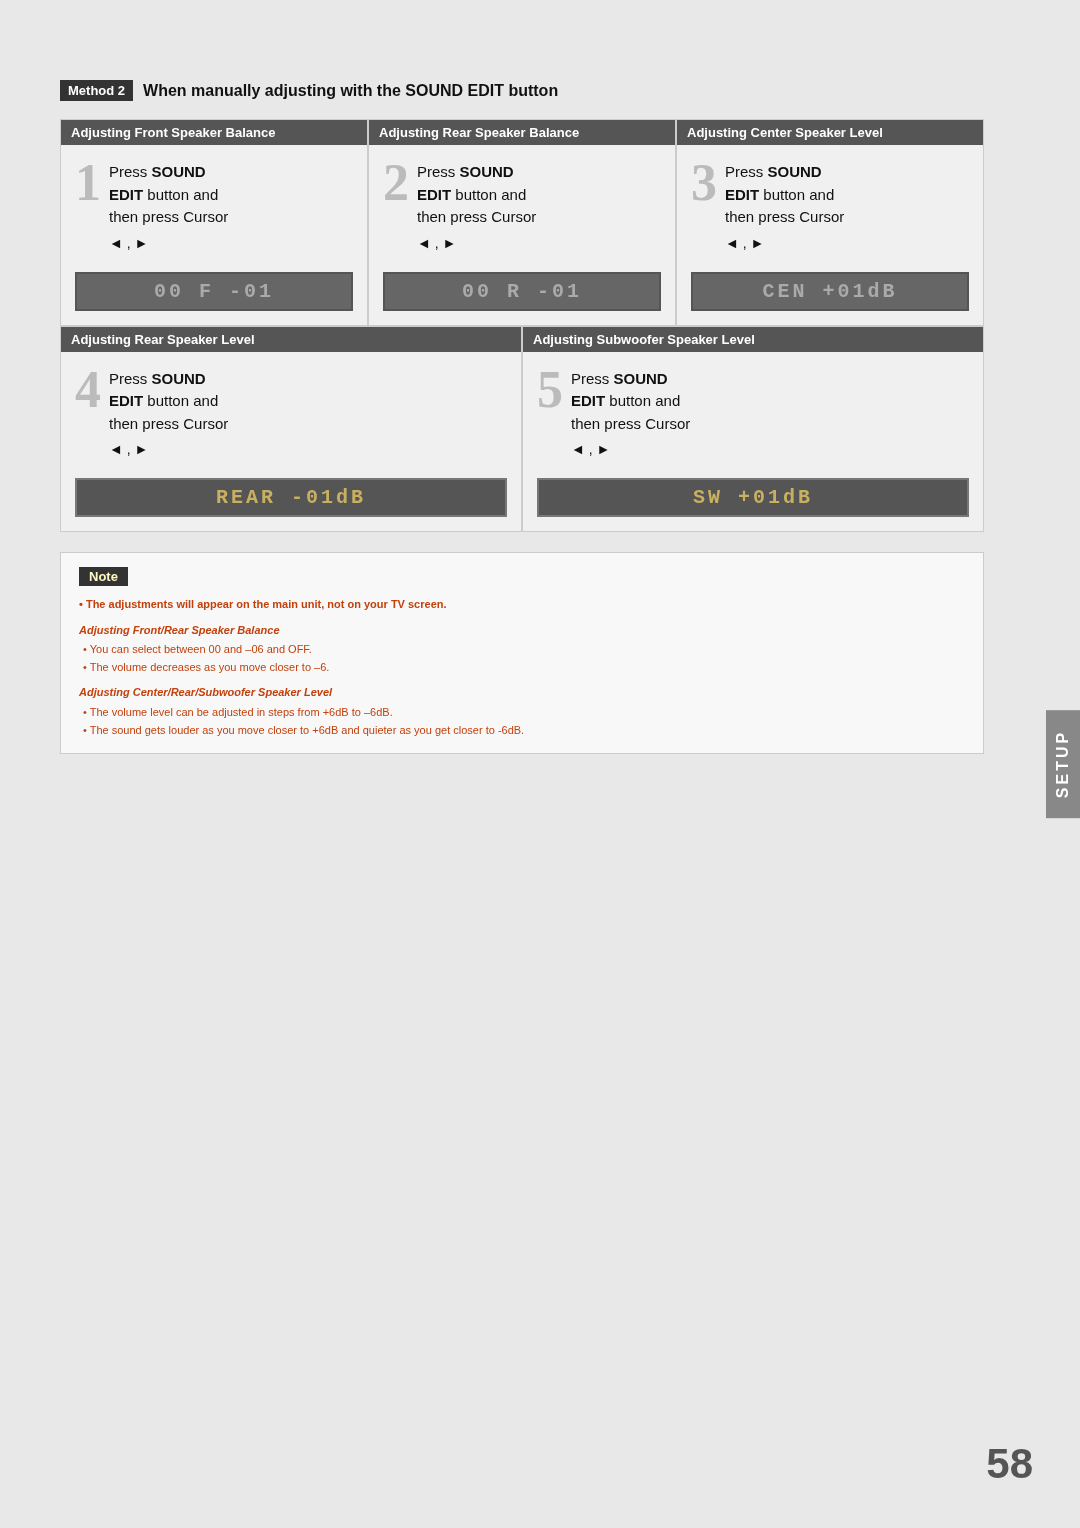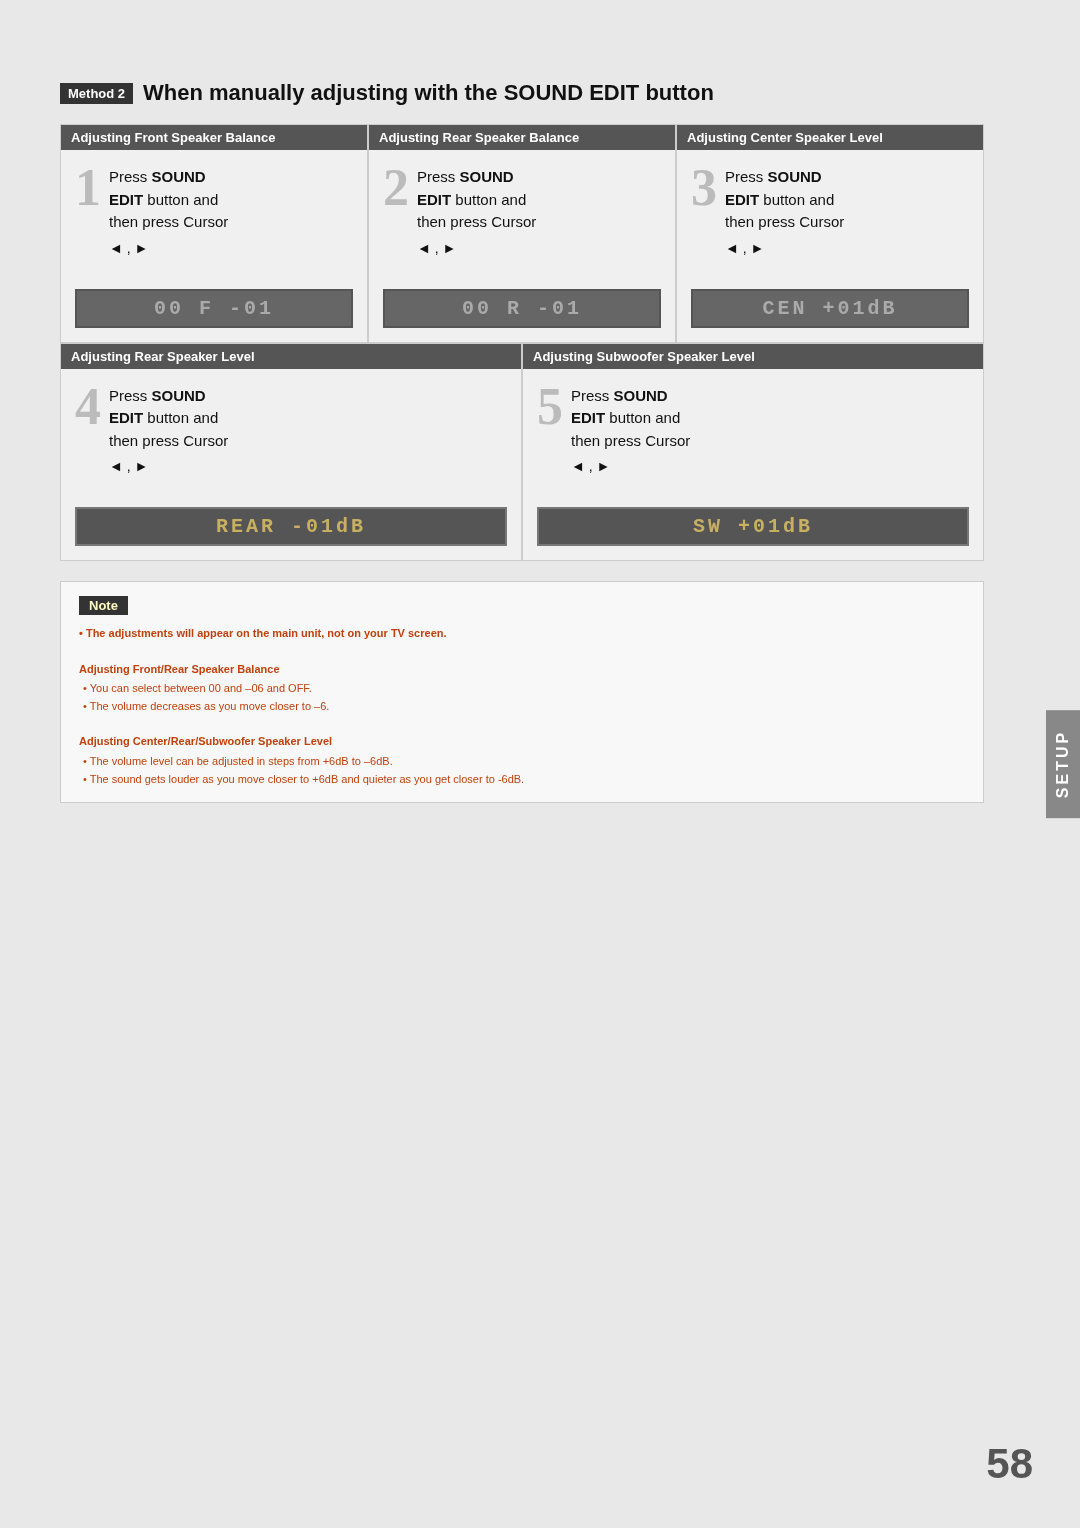--- a/index.html
+++ b/index.html
@@ -30,21 +30,21 @@
       background: #333;
       color: #fff;
       font-size: 13px;
       font-weight: bold;
       padding: 3px 8px;
       margin-right: 10px;
       white-space: nowrap;
     }
 
     .method-title {
-      font-size: 22px;
+      font-size: 16px;
       font-weight: bold;
       color: #111;
     }
 
     
     .steps-row {
       display: flex;
       gap: 0;
       margin-bottom: 0;
     }
@@ -96,21 +96,21 @@
 
     .step-text .cursor-icons {
       display: block;
       margin-top: 4px;
       font-size: 14px;
     }
 
     
     .lcd-display {
       background: #666;
-      margin: 20px 14px 14px 14px;
+      margin: 8px 14px 14px 14px;
       padding: 6px 10px;
       font-family: 'Courier New', monospace;
       font-size: 20px;
       color: #aaa;
       letter-spacing: 3px;
       border: 2px solid #555;
       text-align: center;
       font-weight: bold;
     }
 
@@ -169,22 +169,23 @@
       padding-left: 4px;
     }
 
     .note-section ul li::before {
       content: '• ';
     }
 
     .note-subsection-title {
       font-weight: bold;
       font-size: 13px;
-      margin-top: 18px;
+      margin-top: 8px;
       margin-bottom: 2px;
+      font-style: italic;
     }
 
     
     .page-number {
       position: absolute;
       bottom: 40px;
       right: 47px;
       font-size: 42px;
       font-weight: bold;
       color: #555;

